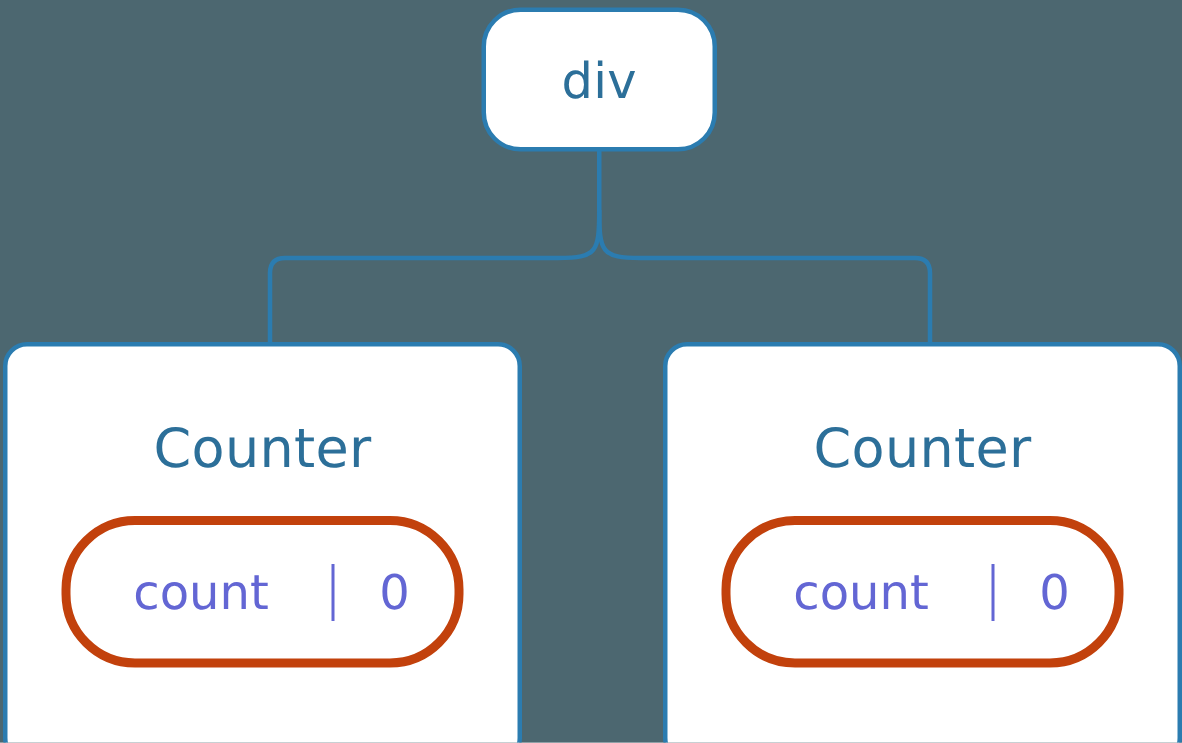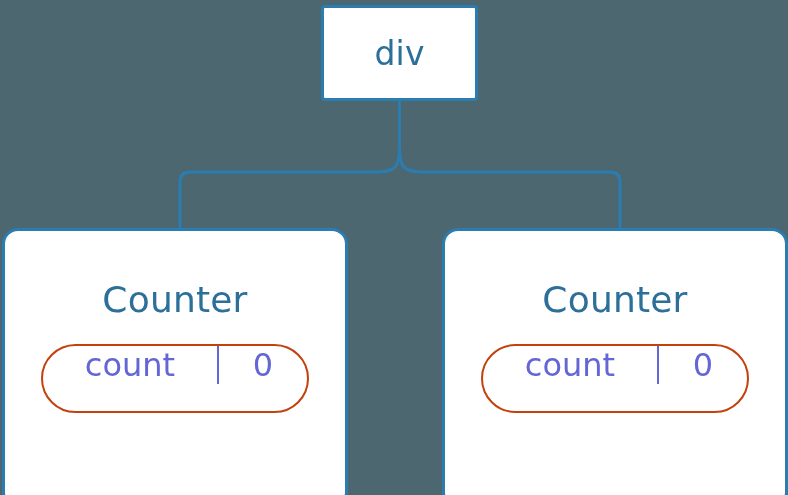--- a/index.html
+++ b/index.html
@@ -29,21 +29,21 @@
     width: 788px;
     height: 495px;
     pointer-events: none;
   }
 
   
   .node-box {
     position: absolute;
     background: #ffffff;
     border: 3px solid #2b7cb0;
-    border-radius: 4px;
+    border-radius: 26px;
     box-sizing: border-box;
     display: flex;
     flex-direction: column;
     align-items: center;
   }
 
   
   #node-div {
     left: 321px;
     top: 5px;
@@ -76,26 +76,26 @@
   }
   .counter-node .node-title {
     margin-top: 48px;
   }
 
   
   .state-pill {
     position: relative;
     margin-top: 24px;
     width: 268px;
-    height: 69px;
-    border: 2px solid #c2410c;
+    height: 101px;
+    border: 6px solid #c2410c;
     border-radius: 49px;
     box-sizing: border-box;
     display: flex;
-    align-items: flex-start;
+    align-items: center;
     background: transparent;
   }
   .pill-key,
   .pill-value {
     display: flex;
     align-items: center;
     justify-content: center;
     color: #6366d4;
     font-size: 32px;
     font-weight: 400;

